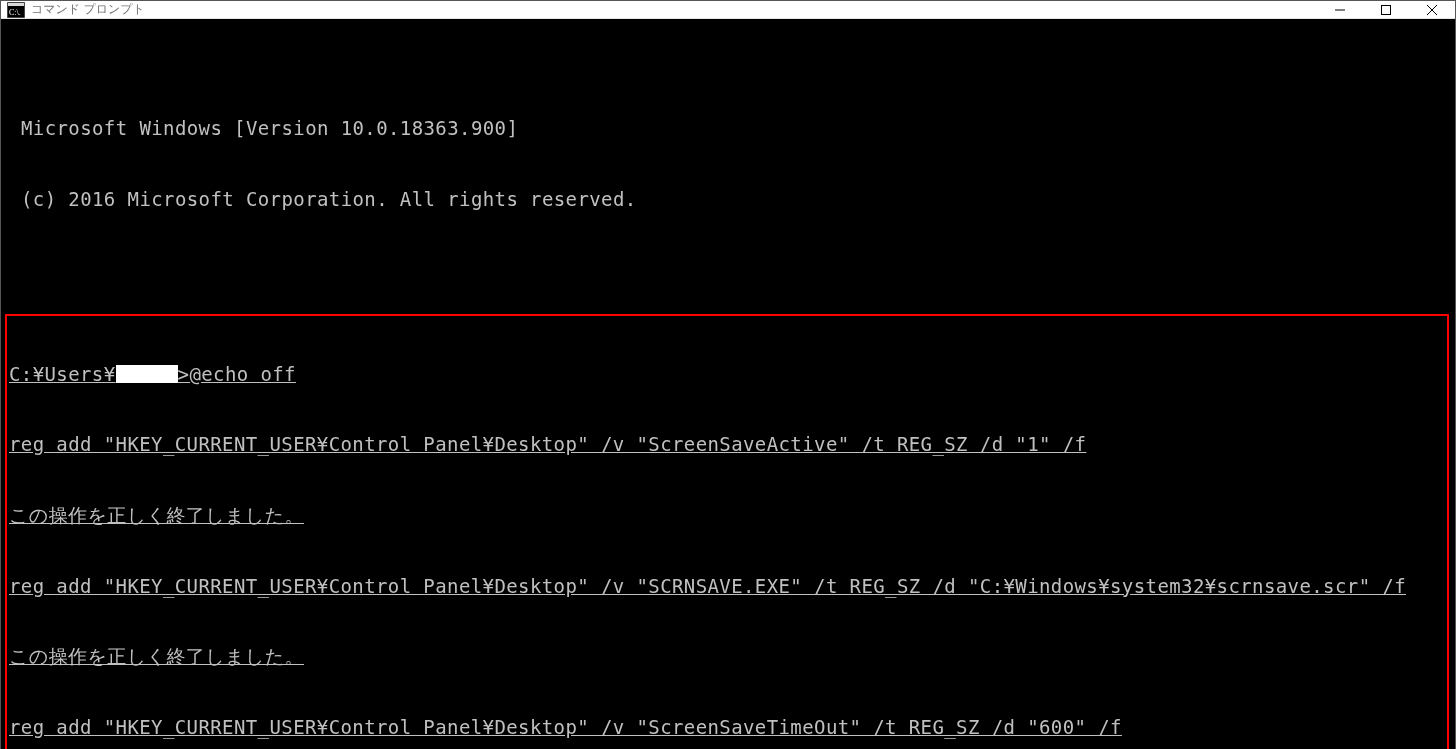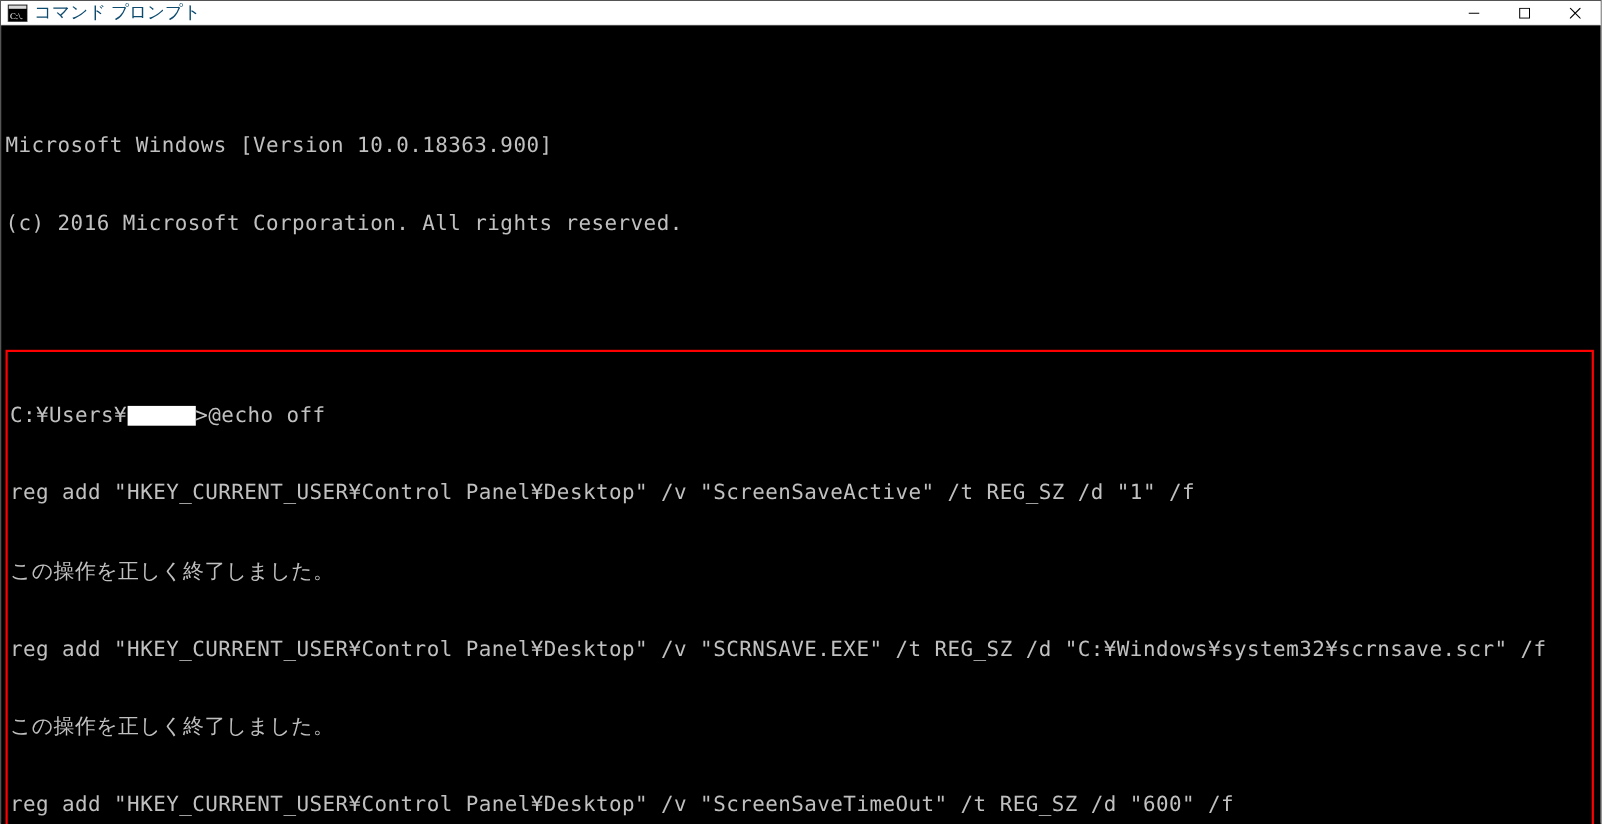--- a/index.html
+++ b/index.html
@@ -1,30 +1,30 @@
 <!DOCTYPE html>
 <html><head>
 <meta charset="utf-8">
 <style>
   * { margin: 0; padding: 0; box-sizing: border-box; }
   html, body { width: 1456px; height: 749px; font-family: "Segoe UI", "Yu Gothic UI", Meiryo, sans-serif; background: #fff; overflow: hidden; }
   .window { width: 1456px; height: 749px; display: flex; flex-direction: column; border: 1px solid #555; background: #fff; }
   .titlebar { height: 32px; background: #fff; display: flex; align-items: center; justify-content: space-between; padding-left: 6px; border-bottom: 1px solid #e5e5e5; }
   .title-left { display: flex; align-items: center; gap: 6px; }
   .app-icon { width: 18px; height: 16px; display: inline-block; }
-  .title-text { font-size: 16px; color: #0c4a6e; }
+  .title-text { font-size: 12px; color: #737373; }
   .win-controls { display: flex; height: 100%; }
   .win-btn { width: 46px; height: 100%; display: flex; align-items: center; justify-content: center; color: #000; background: transparent; border: none; cursor: default; }
   .win-btn svg { pointer-events: none; }
   .console { flex: 1; background: #000; color: #c0c0c0; font-family: "MS Gothic", "Consolas", monospace; font-size: 19px; line-height: 1.24; padding: 4px 6px 6px 4px; letter-spacing: 0.4px; white-space: pre; position: relative; }
-  .header-block { margin-bottom: 0; }
+  .header-block { margin-bottom: 0; margin-left: 16px; }
   .highlight-box { border: 2px solid #ff0000; margin-top: 8px; padding: 0 0 0 0; }
   .line { display: block; }
   .redact { display: inline-block; width: 62px; height: 18px; background: #fff; vertical-align: -2px; }
-  .highlight-box .line, .highlight-box .prompt-line { padding-left: 2px; }
+  .highlight-box .line, .highlight-box .prompt-line { padding-left: 2px; text-decoration: underline; }
   .prompt-line { display: flex; align-items: center; }
 </style>
 </head>
 <body>
 
 <div class="window">
   <div class="titlebar">
     <div class="title-left">
       <span class="app-icon">
         <svg width="18" height="16" viewBox="0 0 18 16">

